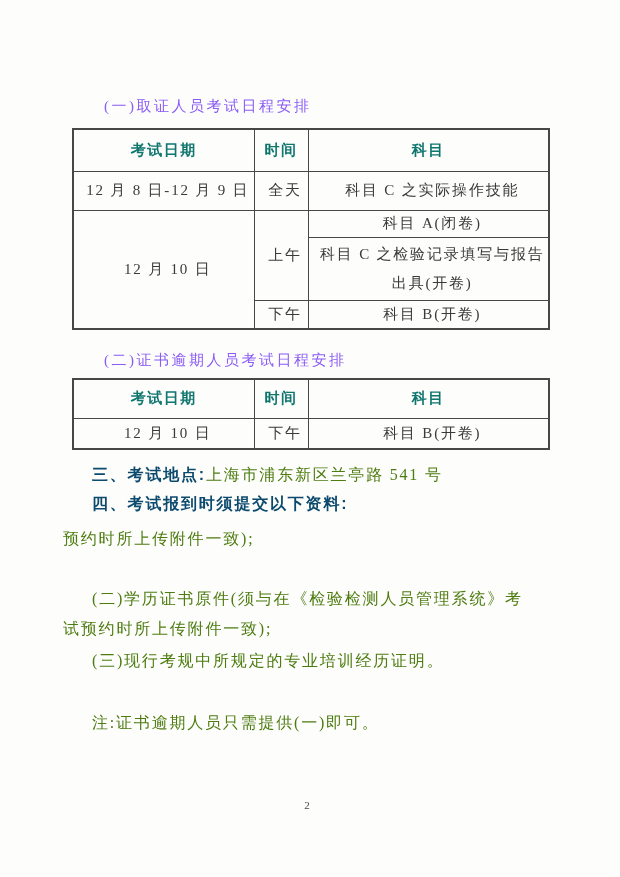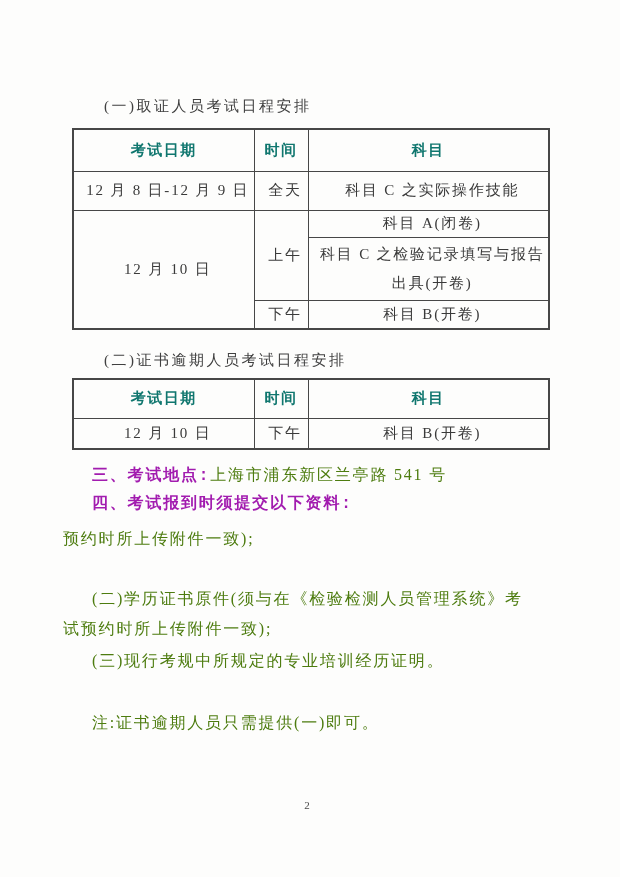--- a/index.html
+++ b/index.html
@@ -7,26 +7,26 @@
     position: relative;
     width: 620px;
     height: 877px;
     background: #fdfdfc;
     overflow: hidden;
     font-family: "Liberation Serif", serif;
     color: #3d3d3d;
   }
   .abs { position: absolute; }
   .kai { font-family: "Liberation Serif", serif; font-weight: 400; color: #4d7c0f; }
-  .hei { font-family: Liberation Mono, monospace; font-weight: 700; color: #a21caf; }
+  .hei { font-family: Liberation Sans, sans-serif; font-weight: 700; color: #0c4a6e; }
 
   .sec-heading {
     font-size: 15px;
     letter-spacing: 2.5px;
-    color: #404040;
+    color: #8b5cf6;
     white-space: nowrap;
     line-height: 18px;
   }
 
   table.sched {
     position: absolute;
     left: 72px;
     width: 476px;
     border-collapse: collapse;
     table-layout: fixed;

